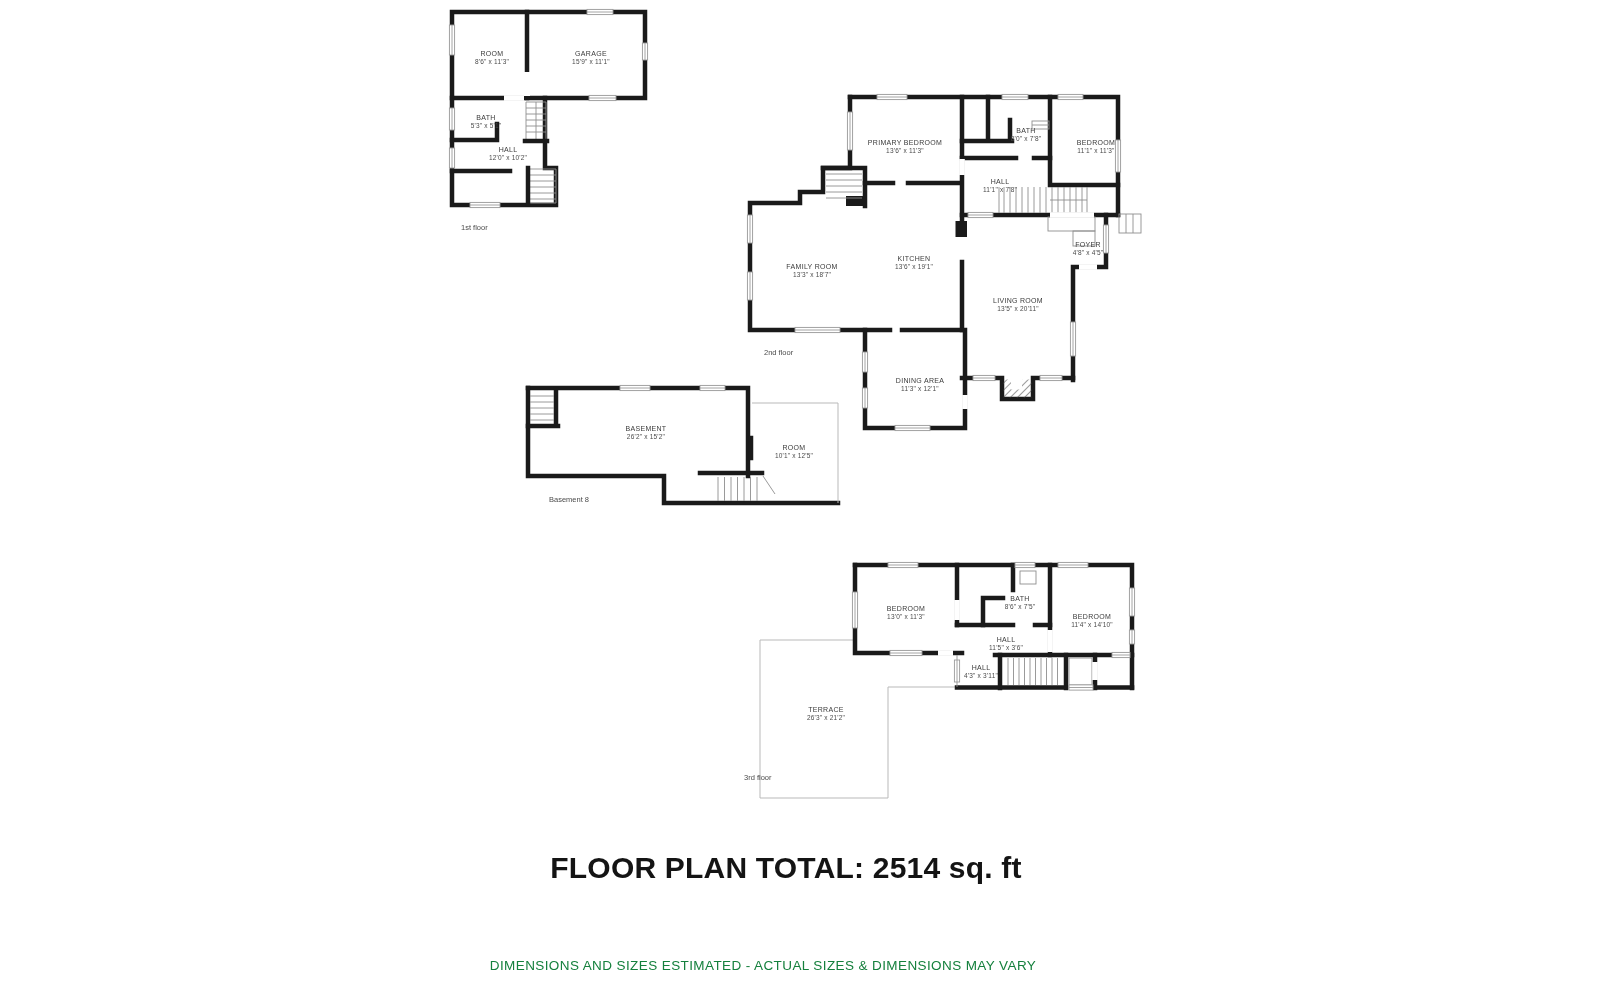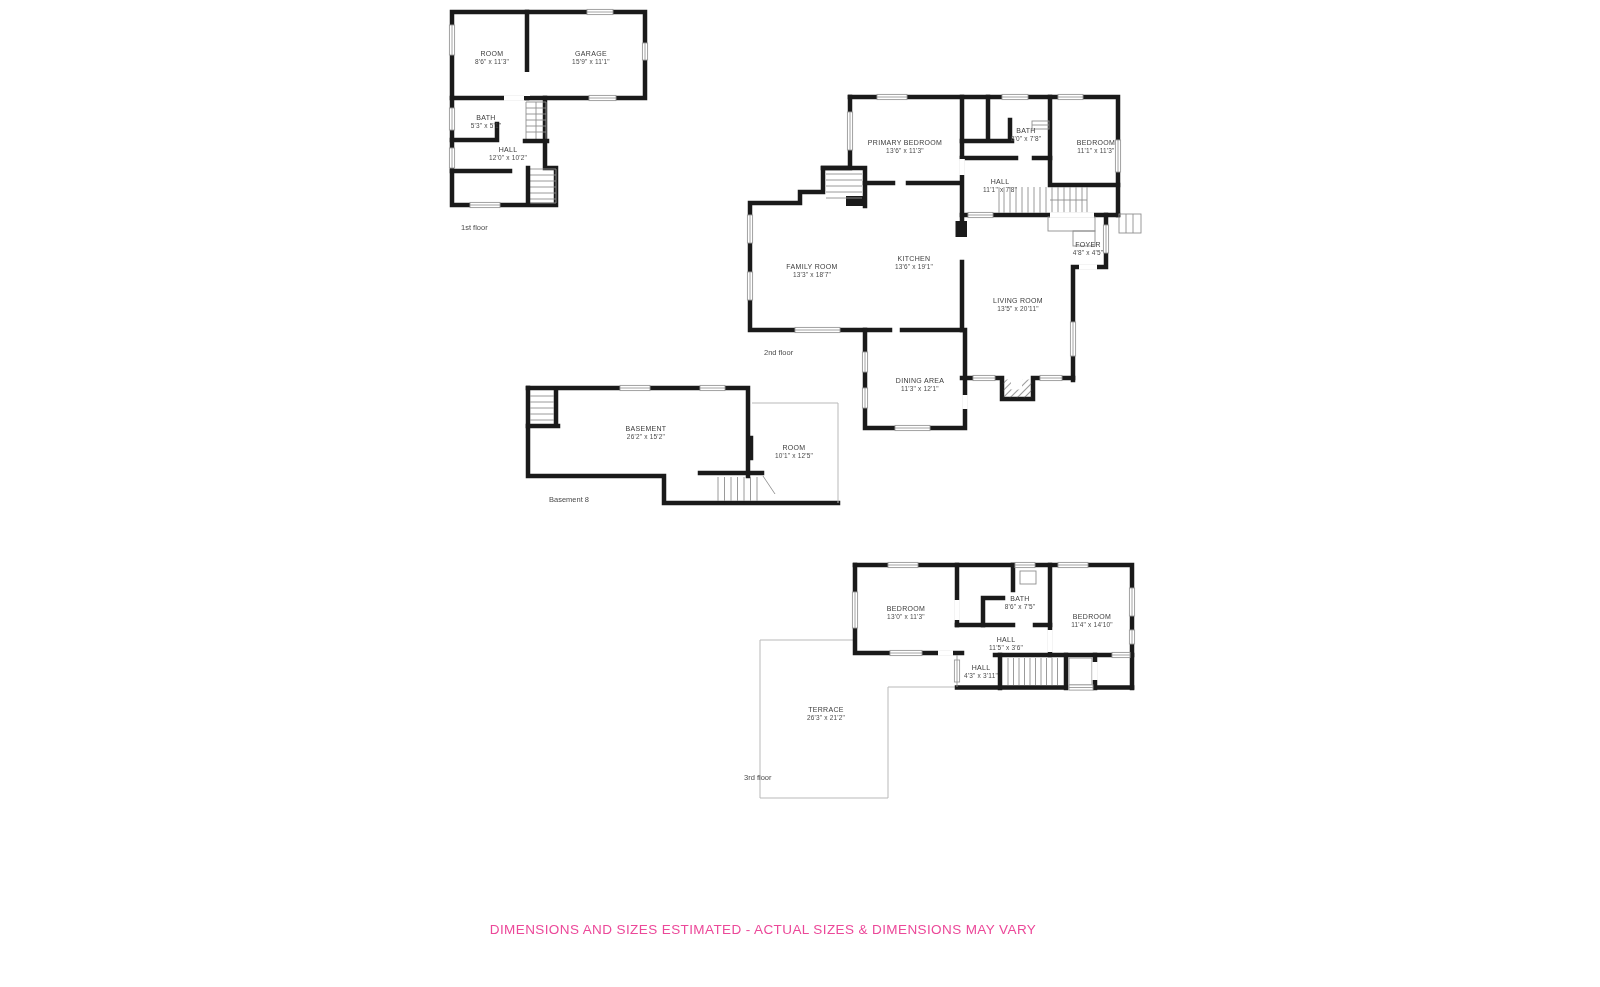--- a/index.html
+++ b/index.html
@@ -11,21 +11,21 @@
   svg .t{stroke:#8f8f8f;stroke-width:0.9;fill:none;}
   svg .tt{stroke:#b9b9b9;stroke-width:1;fill:none;}
   svg .gap{fill:#ffffff;stroke:none;}
   svg .win rect{fill:#ffffff;stroke:#9a9a9a;stroke-width:0.9;}
   svg .win line{stroke:#9a9a9a;stroke-width:0.9;}
   .rl{position:absolute;transform:translate(-50%,-50%);text-align:center;color:#3a3a3a;white-space:nowrap;z-index:5;}
   .rn{font-size:7px;letter-spacing:0.3px;}
   .rd{font-size:6.5px;margin-top:1px;letter-spacing:0.2px;color:#4a4a4a;}
   .ftag{position:absolute;font-size:7.5px;color:#4b4b4b;z-index:5;}
   .title{position:absolute;left:786px;top:851px;transform:translateX(-50%);font-size:30px;font-weight:bold;color:#141414;letter-spacing:0.2px;white-space:nowrap;}
-  .disc{position:absolute;left:763px;top:922px;transform:translateX(-50%);font-size:13.5px;color:#ec4899;letter-spacing:0.4px;white-space:nowrap;}
+  .disc{position:absolute;left:763px;top:958px;transform:translateX(-50%);font-size:13.5px;color:#15803d;letter-spacing:0.4px;white-space:nowrap;}
 </style>
 </head>
 <body>
 
 <div id="canvas">
 
   <svg class="plan" style="left:440px;top:0px;width:220px;height:235px" viewBox="440 0 220 235">
     <path class="w" d="M452,12 H645 V98 H452 Z"></path>
     <path class="w" d="M527,12 V98"></path>
     <path class="w" d="M452,98 V205 H556 V168 H545 V98"></path>
@@ -332,15 +332,16 @@
   <div class="rl" style="left:981px;top:671px">
     <div class="rn">HALL</div>
     <div class="rd">4'3" x 3'11"</div>
   </div>
   <div class="rl" style="left:826px;top:713px">
     <div class="rn">TERRACE</div>
     <div class="rd">26'3" x 21'2"</div>
   </div>
   <div class="ftag" style="left:744px;top:773px">3rd floor</div>
 
+  <div class="title">FLOOR PLAN TOTAL: 2514 sq. ft</div>
   <div class="disc">DIMENSIONS AND SIZES ESTIMATED - ACTUAL SIZES &amp; DIMENSIONS MAY VARY</div>
 
 </div>
 
 </body></html>

